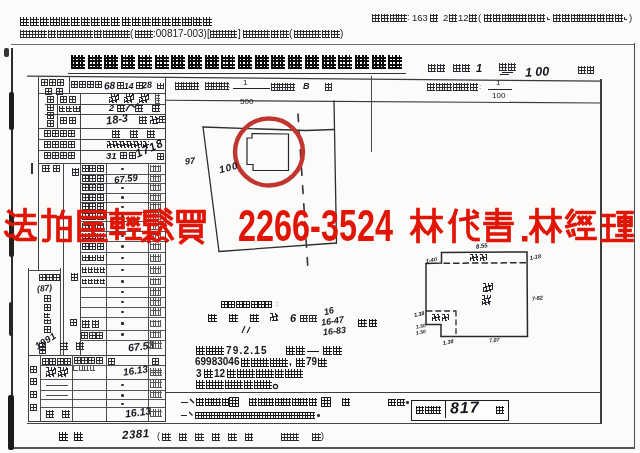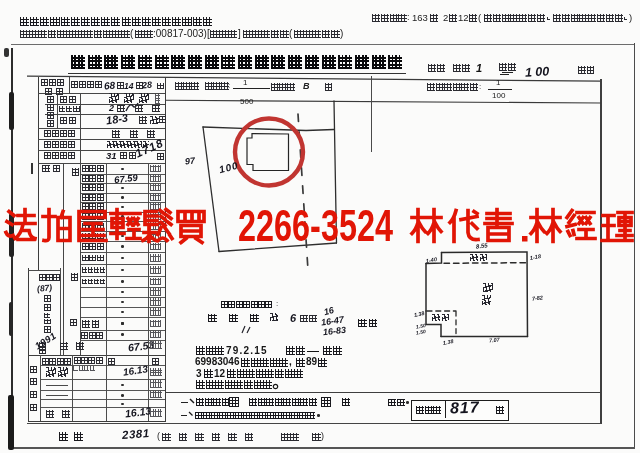--- a/index.html
+++ b/index.html
@@ -595,21 +595,21 @@
 <b class="fb" style="left:332.6px;top:346px;width:9px;height:9px;"></b>
 
 <span style="position:absolute;left:195px;top:357px;font:bold 10px 'Liberation Sans', sans-serif;color:#151515;white-space:pre;line-height:1;">69983046</span>
 <b class="fb" style="left:241.0px;top:357.5px;width:9px;height:9px;"></b>
 <b class="fb" style="left:250.6px;top:357.5px;width:9px;height:9px;"></b>
 <b class="fb" style="left:260.2px;top:357.5px;width:9px;height:9px;"></b>
 <b class="fb" style="left:269.8px;top:357.5px;width:9px;height:9px;"></b>
 <b class="fb" style="left:279.4px;top:357.5px;width:9px;height:9px;"></b>
 <span style="position:absolute;left:289px;top:357px;font:bold 10px 'Liberation Sans', sans-serif;color:#151515;white-space:pre;line-height:1;">,</span>
 <b class="fb" style="left:296px;top:357.5px;width:9px;height:9px;"></b>
-<span style="position:absolute;left:306px;top:357px;font:bold 10px 'Liberation Sans', sans-serif;color:#151515;white-space:pre;line-height:1;">89</span>
+<span style="position:absolute;left:306px;top:357px;font:bold 10px 'Liberation Sans', sans-serif;color:#151515;white-space:pre;line-height:1;">79</span>
 <b class="fb" style="left:318px;top:357.5px;width:9px;height:9px;"></b>
 
 <span style="position:absolute;left:196px;top:368.5px;font:bold 10px 'Liberation Sans', sans-serif;color:#151515;white-space:pre;line-height:1;">3</span>
 <b class="fb" style="left:204px;top:369px;width:9px;height:9px;"></b>
 <span style="position:absolute;left:214px;top:368.5px;font:bold 10px 'Liberation Sans', sans-serif;color:#151515;white-space:pre;line-height:1;">12</span>
 <b class="fb" style="left:227.0px;top:369px;width:9px;height:9px;"></b>
 <b class="fb" style="left:236.6px;top:369px;width:9px;height:9px;"></b>
 <b class="fb" style="left:246.2px;top:369px;width:9px;height:9px;"></b>
 <b class="fb" style="left:255.8px;top:369px;width:9px;height:9px;"></b>
 <b class="fb" style="left:265.4px;top:369px;width:9px;height:9px;"></b>

